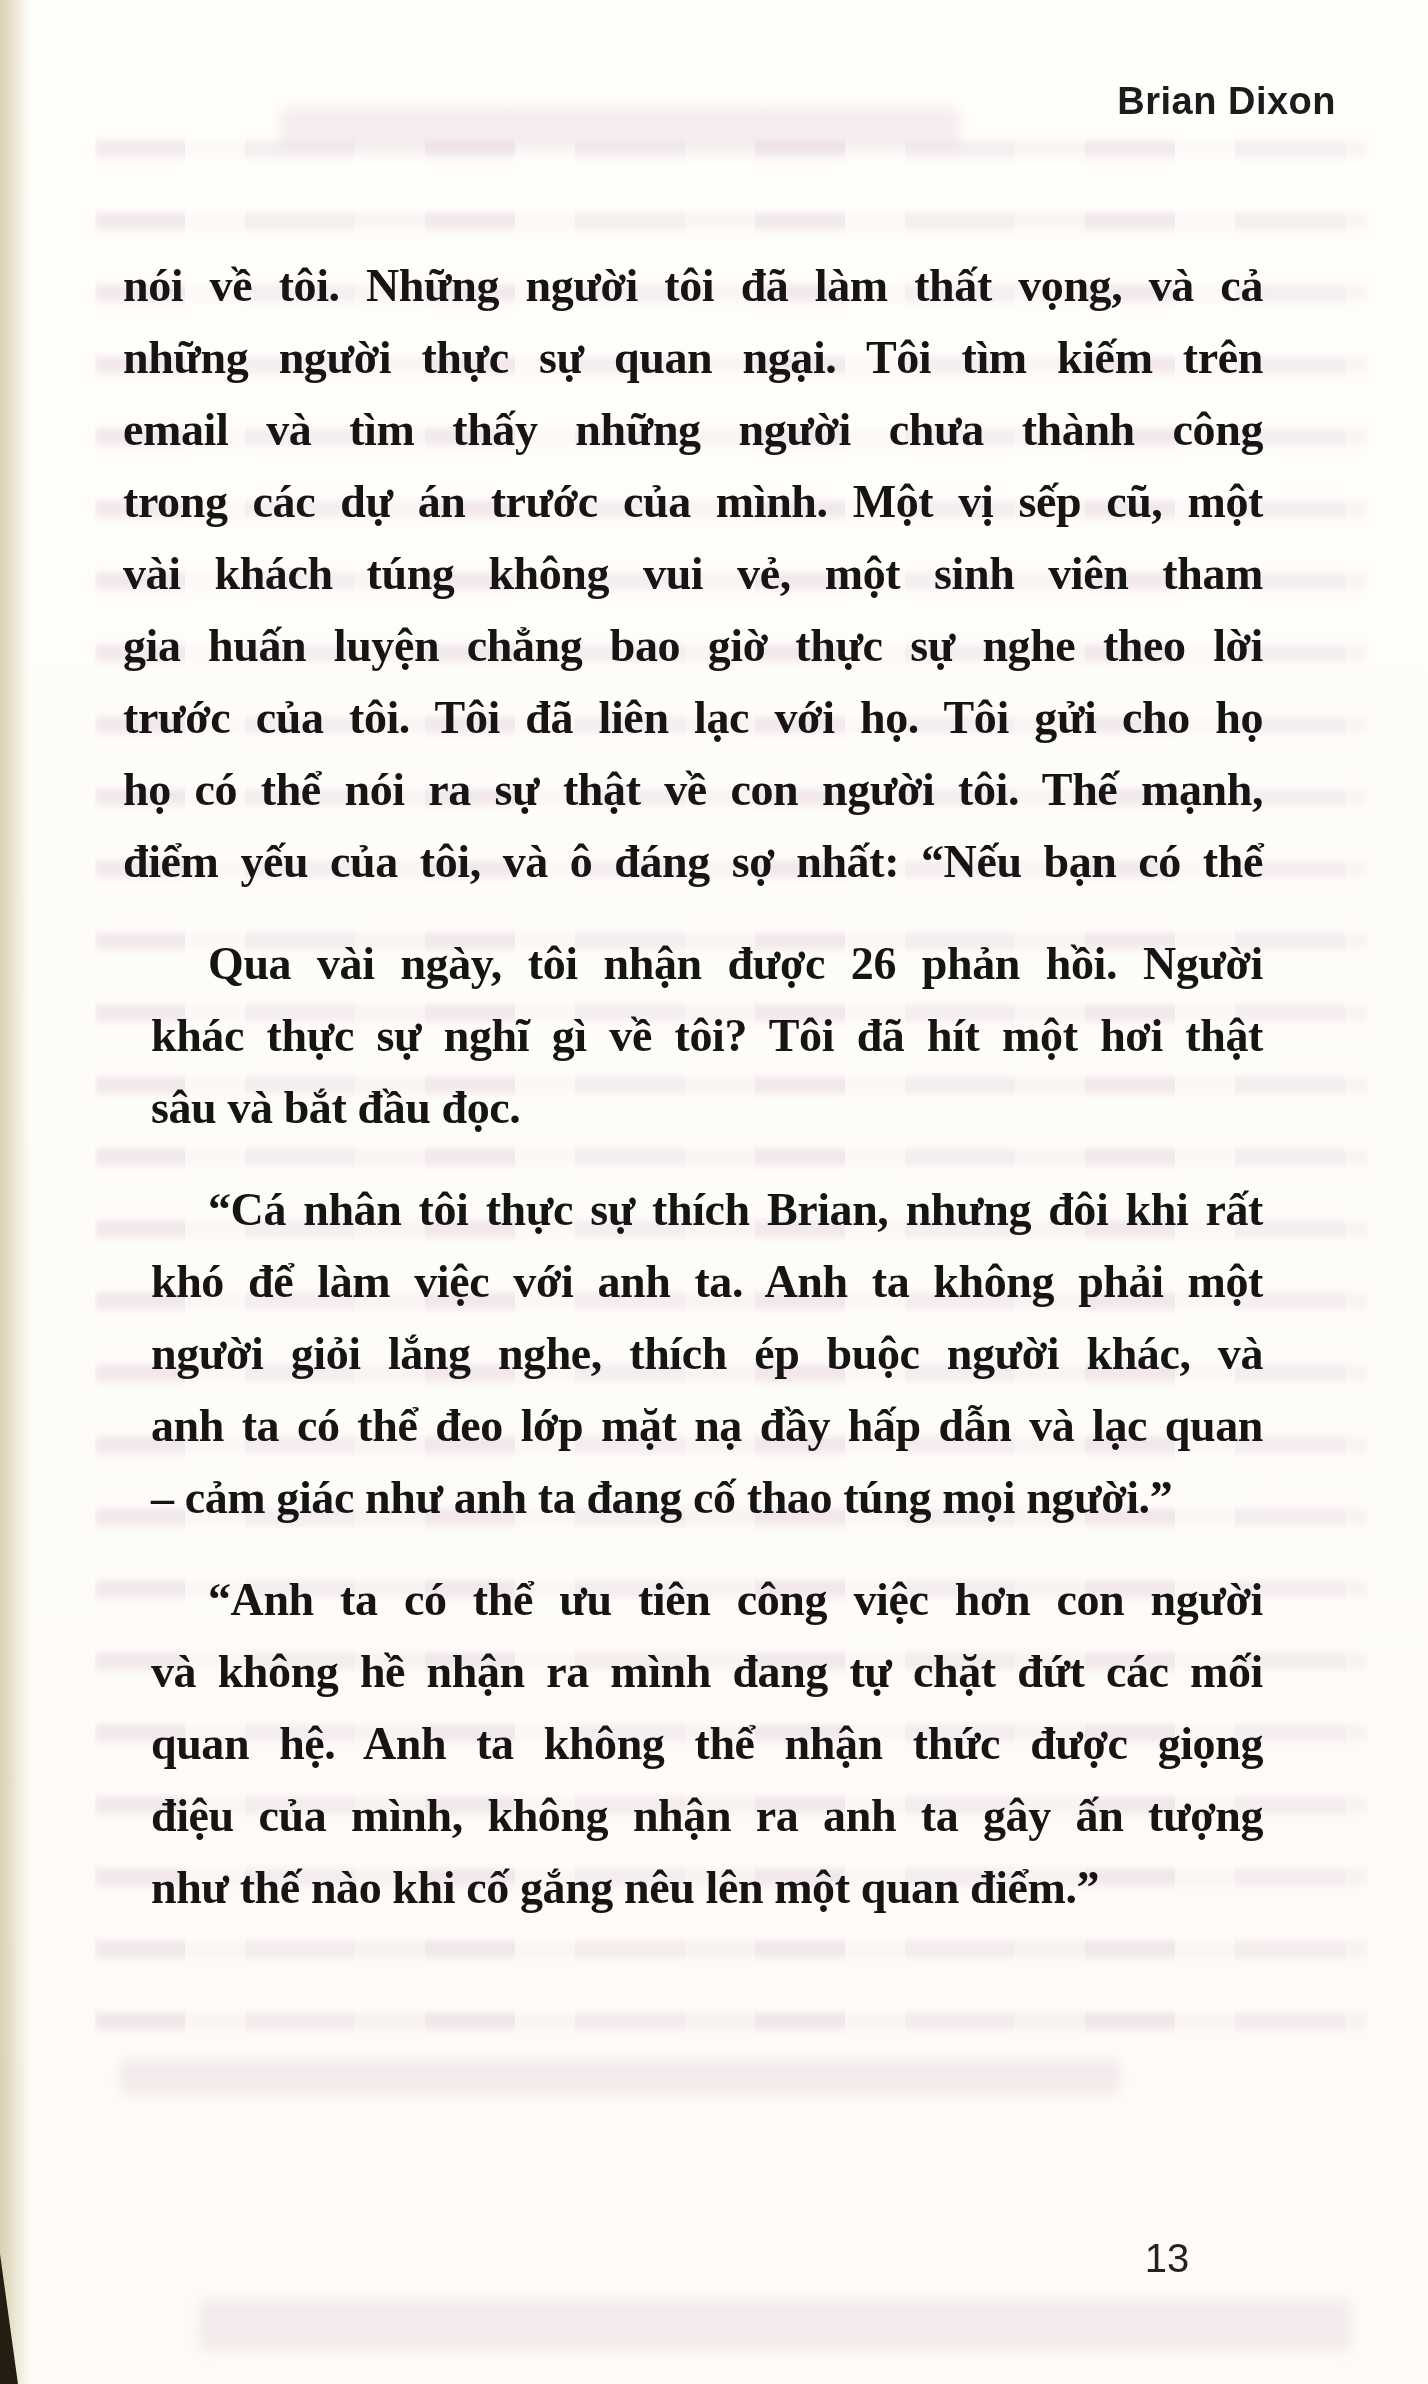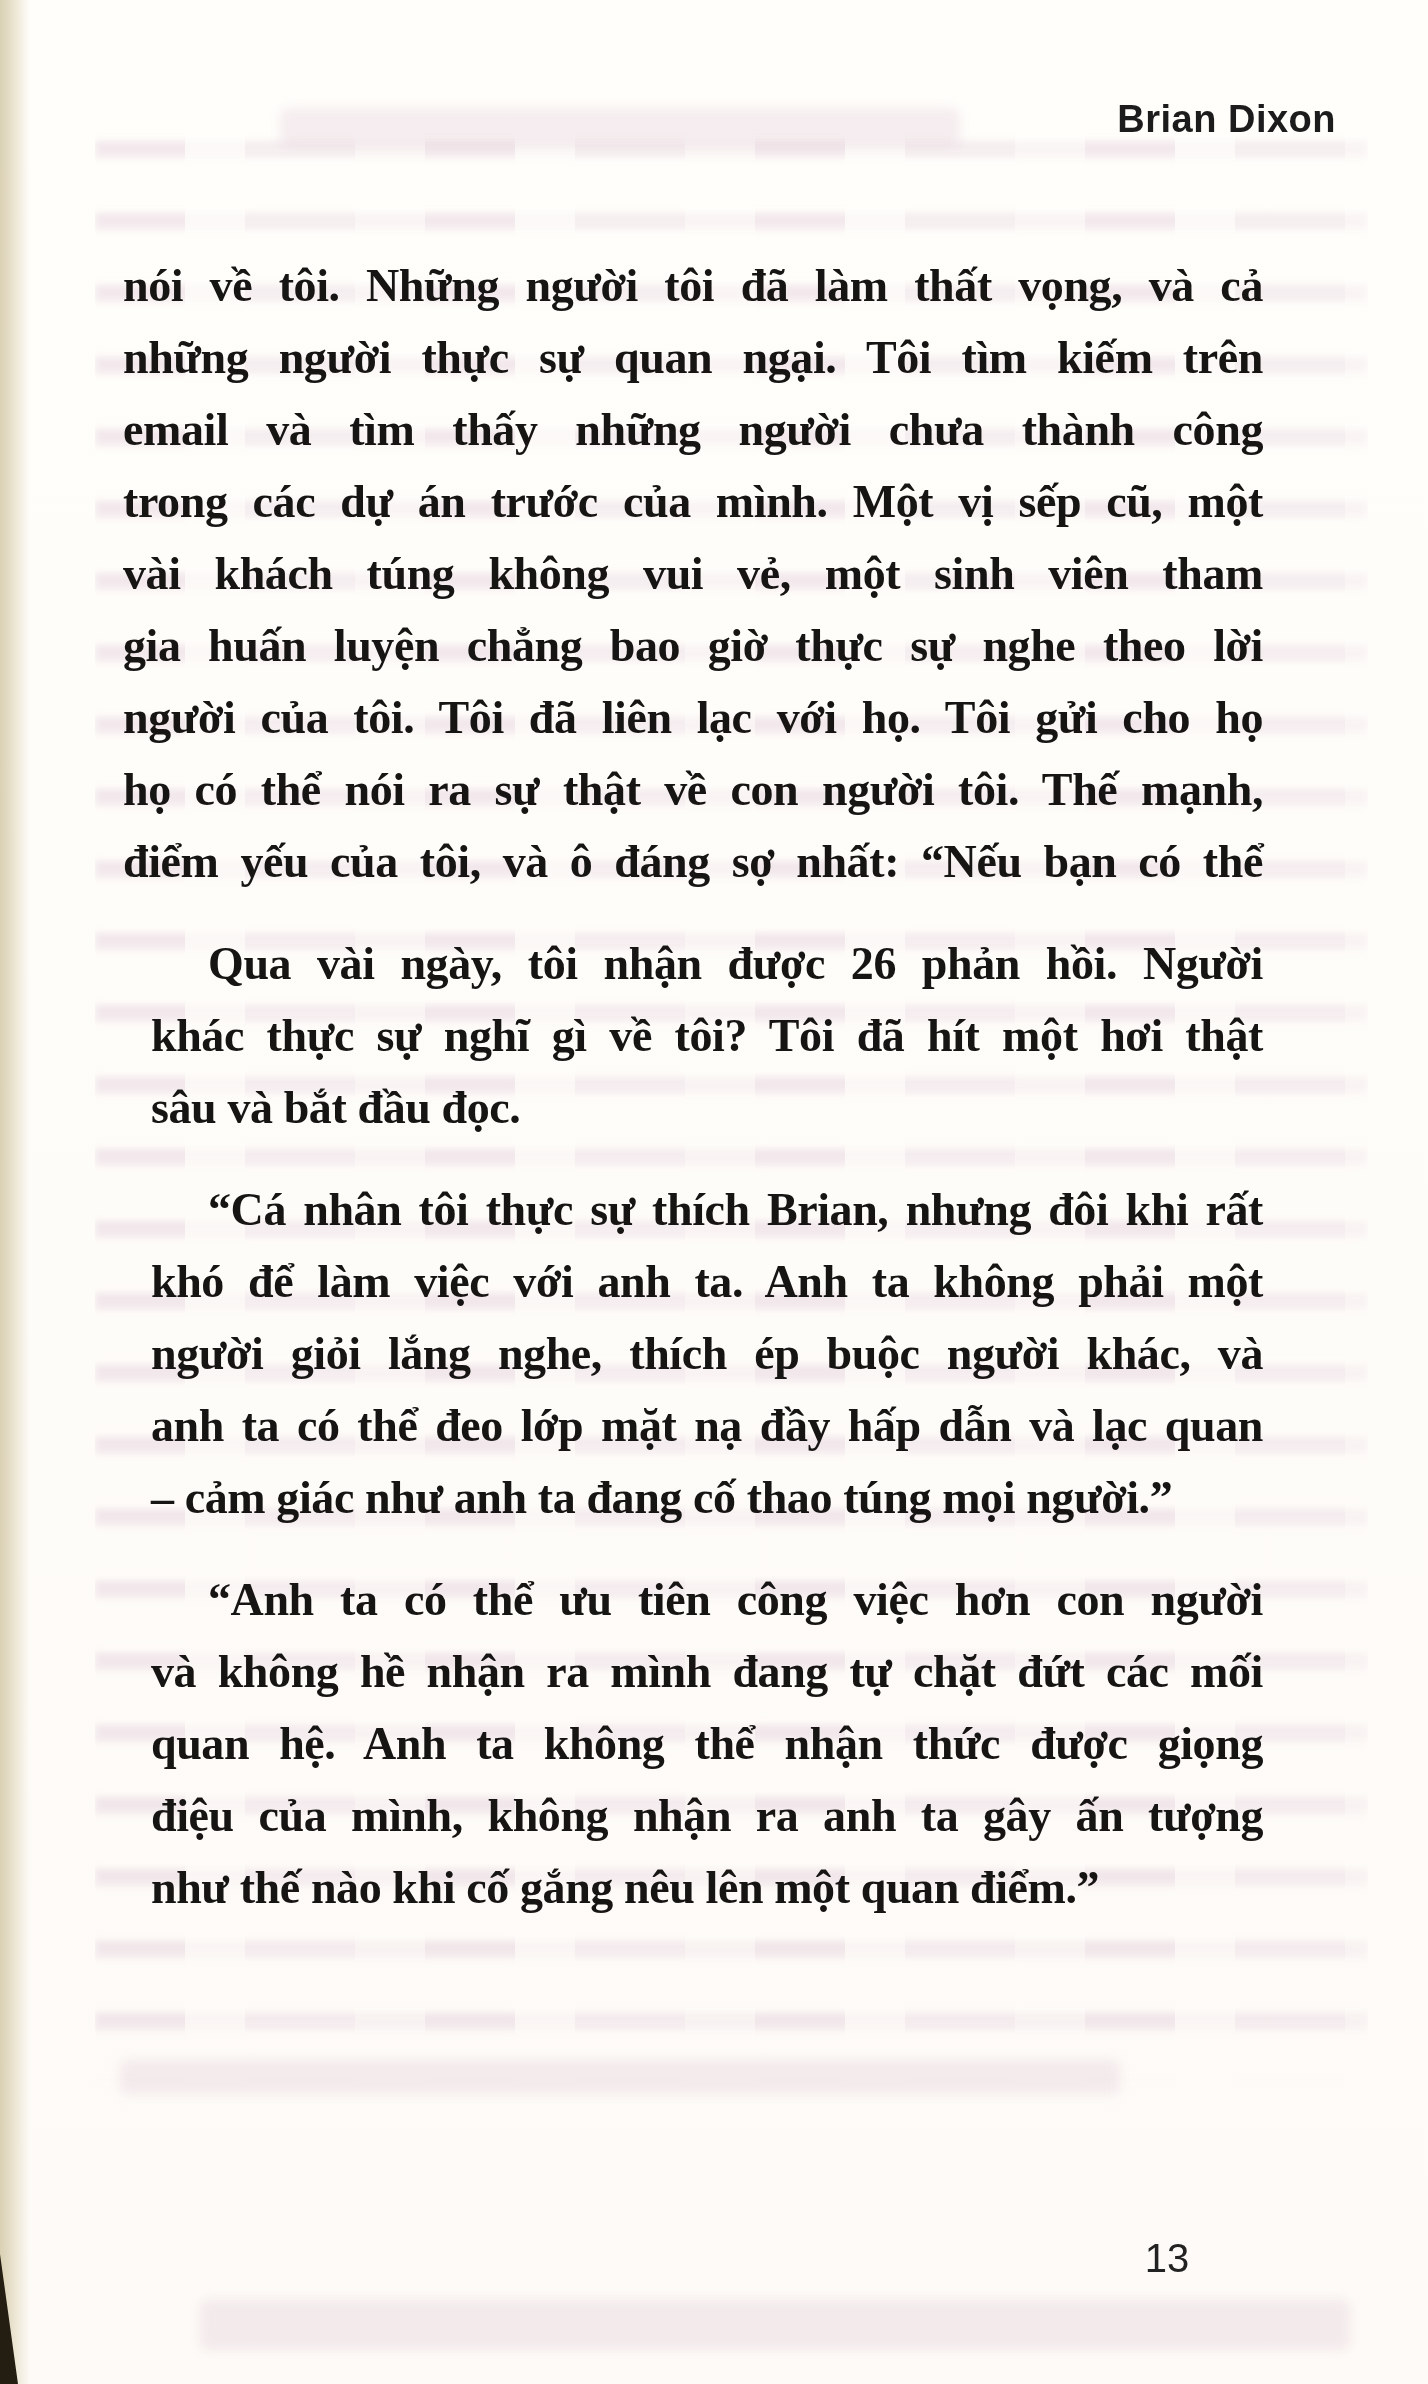--- a/index.html
+++ b/index.html
@@ -61,21 +61,21 @@
   .bleed-patch {
     position: absolute;
     background: rgba(208, 176, 198, 0.22);
     filter: blur(6px);
     border-radius: 8px;
     z-index: 1;
   }
 
   .running-header {
     position: absolute;
-    top: 98px;
+    top: 80px;
     right: 92px;
     font-family: "Liberation Sans", sans-serif;
     font-size: 38px;
     font-weight: 700;
     letter-spacing: 0.5px;
     color: #1c1c1c;
     z-index: 5;
   }
 
   .text-block {
@@ -128,21 +128,21 @@
   <div class="running-header">Brian Dixon</div>
 
   <div class="text-block">
       <div class="paragraph">
         <div class="line first">nói về tôi. Những người tôi đã làm thất vọng, và cả</div>
         <div class="line">những người thực sự quan ngại. Tôi tìm kiếm trên</div>
         <div class="line">email và tìm thấy những người chưa thành công</div>
         <div class="line">trong các dự án trước của mình. Một vị sếp cũ, một</div>
         <div class="line">vài khách túng không vui vẻ, một sinh viên tham</div>
         <div class="line">gia huấn luyện chẳng bao giờ thực sự nghe theo lời</div>
-        <div class="line">người của tôi. Tôi đã liên lạc với họ. Tôi gửi cho họ</div>
+        <div class="line">trước của tôi. Tôi đã liên lạc với họ. Tôi gửi cho họ</div>
         <div class="line">họ có thể nói ra sự thật về con người tôi. Thế mạnh,</div>
         <div class="line">điểm yếu của tôi, và ô đáng sợ nhất: “Nếu bạn có thể</div>
       </div>
       <div class="paragraph indent">
         <div class="line first">Qua vài ngày, tôi nhận được 26 phản hồi. Người</div>
         <div class="line">khác thực sự nghĩ gì về tôi? Tôi đã hít một hơi thật</div>
         <div class="line last">sâu và bắt đầu đọc.</div>
       </div>
       <div class="paragraph indent">
         <div class="line first">“Cá nhân tôi thực sự thích Brian, nhưng đôi khi rất</div>

